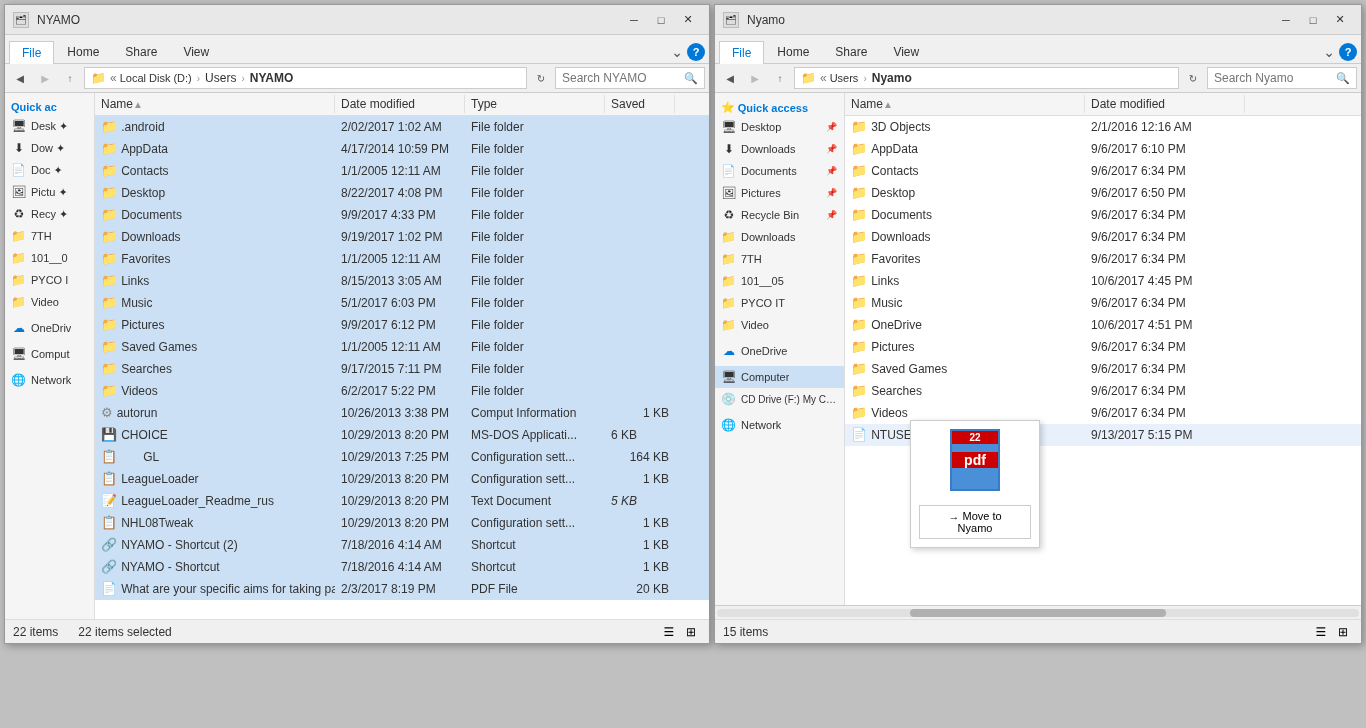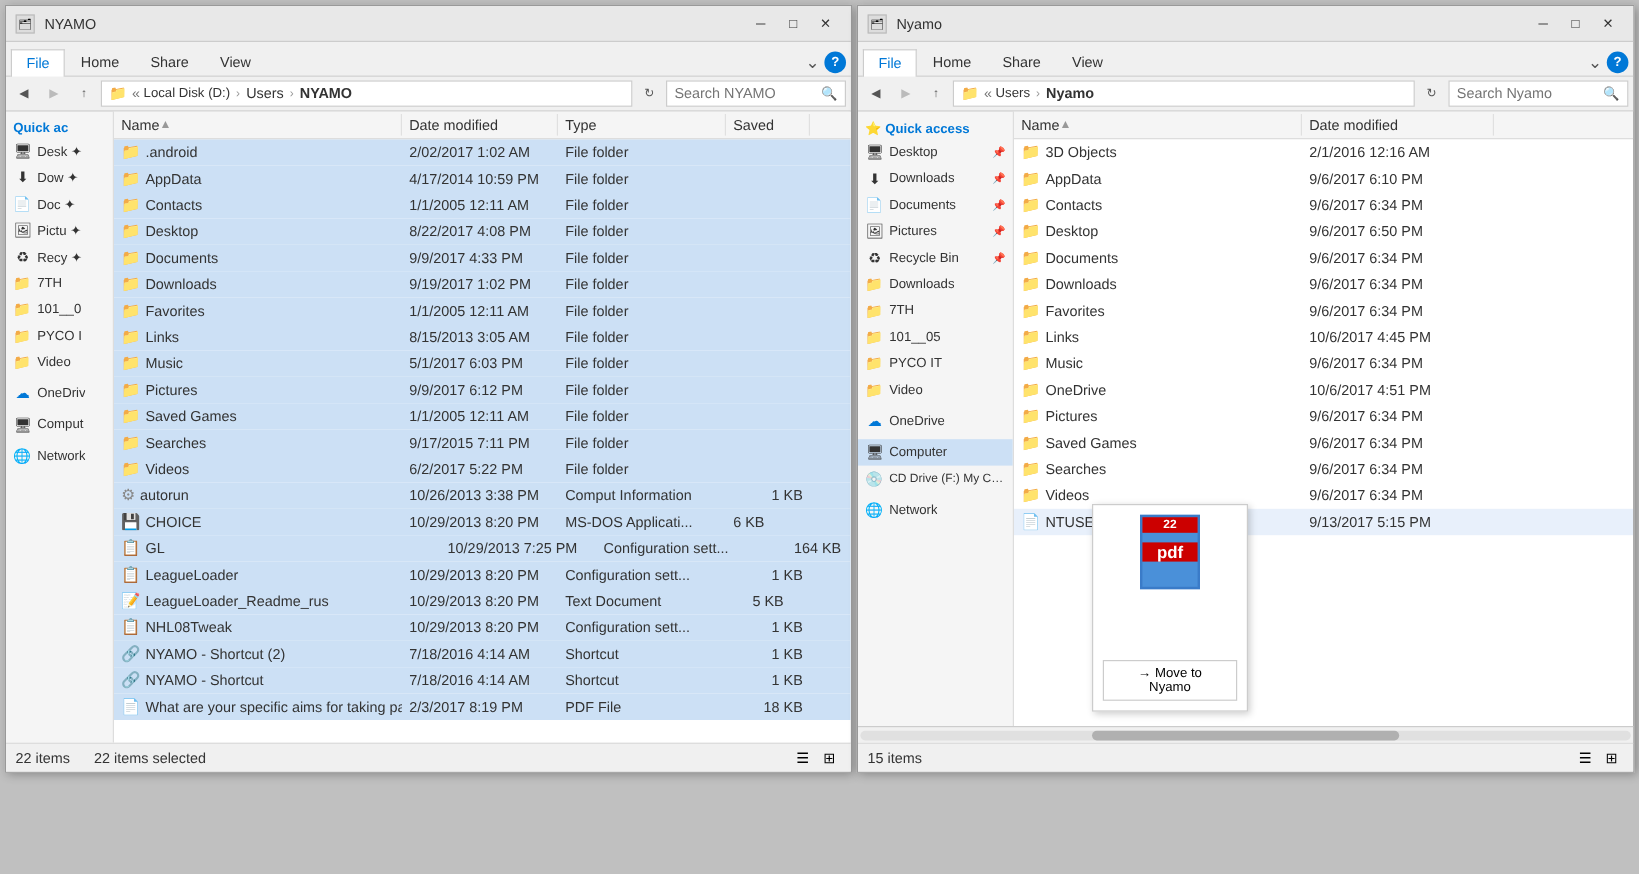--- a/index.html
+++ b/index.html
@@ -315,21 +315,20 @@
     .pdf-tooltip {
       position: absolute;
       background: white;
       border: 1px solid #ccc;
       box-shadow: 2px 2px 6px rgba(0,0,0,0.2);
       padding: 8px;
       display: flex;
       flex-direction: column;
       align-items: center;
       z-index: 100;
-      gap: 45px;
     }
 
     .pdf-move-btn {
       background: white;
       border: 1px solid #ccc;
       padding: 4px 12px;
       font-size: 11px;
       cursor: pointer;
       display: flex;
       align-items: center;
@@ -613,43 +612,43 @@
         <span style="color:#888;font-size:13px;">💾</span>
         <span style="font-size:12px;">CHOICE</span>
       </div>
       <div class="file-cell" style="width:130px;">10/29/2013 8:20 PM</div>
       <div class="file-cell" style="width:140px;">MS-DOS Applicati...</div>
       <div class="file-cell" style="width:70px;">6 KB</div>
     </div>
           <div class="file-row selected">
       <div class="file-cell file-name-cell" style="width:240px;">
         <span style="color:#888;font-size:13px;">📋</span>
-        <span style="font-size:12px;">GL</span>
-      </div>
-      <div class="file-cell" style="width:130px;margin-left:32px;">10/29/2013 7:25 PM</div>
+        <span style="font-size:12px;margin-left:22px;">GL</span>
+      </div>
+      <div class="file-cell" style="width:130px;">10/29/2013 7:25 PM</div>
       <div class="file-cell" style="width:140px;">Configuration sett...</div>
       <div class="file-cell" style="width:70px;text-align:right;">164 KB</div>
     </div>
           <div class="file-row selected">
       <div class="file-cell file-name-cell" style="width:240px;">
         <span style="color:#888;font-size:13px;">📋</span>
         <span style="font-size:12px;">LeagueLoader</span>
       </div>
       <div class="file-cell" style="width:130px;">10/29/2013 8:20 PM</div>
       <div class="file-cell" style="width:140px;">Configuration sett...</div>
       <div class="file-cell" style="width:70px;text-align:right;">1 KB</div>
     </div>
           <div class="file-row selected">
       <div class="file-cell file-name-cell" style="width:240px;">
         <span style="color:#888;font-size:13px;">📝</span>
         <span style="font-size:12px;">LeagueLoader_Readme_rus</span>
       </div>
       <div class="file-cell" style="width:130px;">10/29/2013 8:20 PM</div>
       <div class="file-cell" style="width:140px;">Text Document</div>
-      <div class="file-cell" style="width:70px;text-align:center;">5 KB</div>
+      <div class="file-cell" style="width:70px;text-align:left;font-style:italic;">5 KB</div>
     </div>
           <div class="file-row selected">
       <div class="file-cell file-name-cell" style="width:240px;">
         <span style="color:#888;font-size:13px;">📋</span>
         <span style="font-size:12px;">NHL08Tweak</span>
       </div>
       <div class="file-cell" style="width:130px;">10/29/2013 8:20 PM</div>
       <div class="file-cell" style="width:140px;">Configuration sett...</div>
       <div class="file-cell" style="width:70px;text-align:right;">1 KB</div>
     </div>
@@ -671,21 +670,21 @@
       <div class="file-cell" style="width:140px;">Shortcut</div>
       <div class="file-cell" style="width:70px;text-align:right;">1 KB</div>
     </div>
           <div class="file-row selected">
       <div class="file-cell file-name-cell" style="width:240px;">
         <span style="color:#888;font-size:13px;">📄</span>
         <span style="font-size:12px;">What are your specific aims for taking part</span>
       </div>
       <div class="file-cell" style="width:130px;">2/3/2017 8:19 PM</div>
       <div class="file-cell" style="width:140px;">PDF File</div>
-      <div class="file-cell" style="width:70px;text-align:right;">18 KB</div>
+      <div class="file-cell" style="width:70px;text-align:right;">20 KB</div>
     </div>
         </div>
     </div>
   </div>
 
   <div class="status-bar">
     <span>22 items</span>
     <span>22 items selected</span>
     <div class="status-right">
       <button class="view-btn">☰</button>

